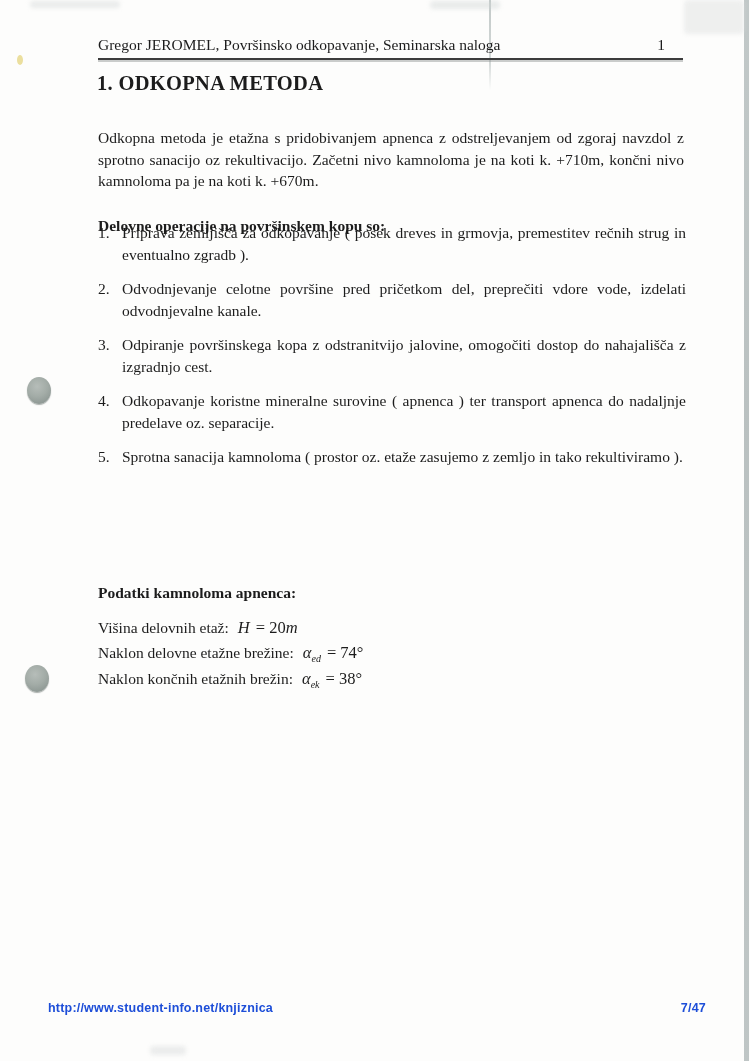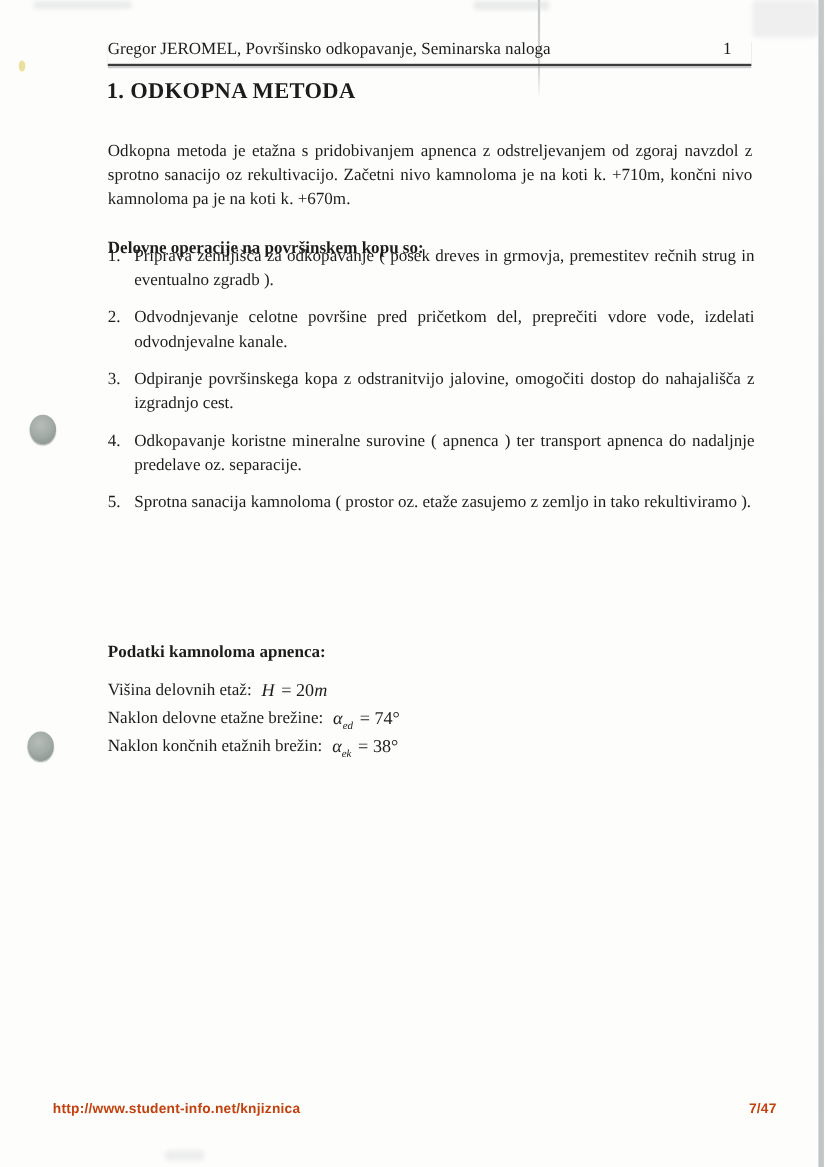--- a/index.html
+++ b/index.html
@@ -78,21 +78,21 @@
   .dataline .label{margin-right:9px;}
   .math{font-size:16.5px;white-space:nowrap;}
   .math .sym{font-style:italic;}
   .math sub{font-size:10px;font-style:italic;line-height:0;}
   .math .rest{margin-left:6px;}
   .math .unit{font-style:italic;}
   .footer{
     position:absolute;left:48px;top:1001px;right:44px;
     display:flex;justify-content:space-between;
     font-family:"Liberation Sans", sans-serif;font-weight:bold;
-    font-size:12.5px;letter-spacing:.2px;color:#c2410c;
+    font-size:12.5px;letter-spacing:.2px;color:#1d4ed8;
   }
 </style>
 </head>
 <body>
 
 <div class="edge-band-right"></div>
 <div class="fold-line"></div>
 <div class="smudge a"></div>
 <div class="smudge b"></div>
 <div class="smudge c"></div>

